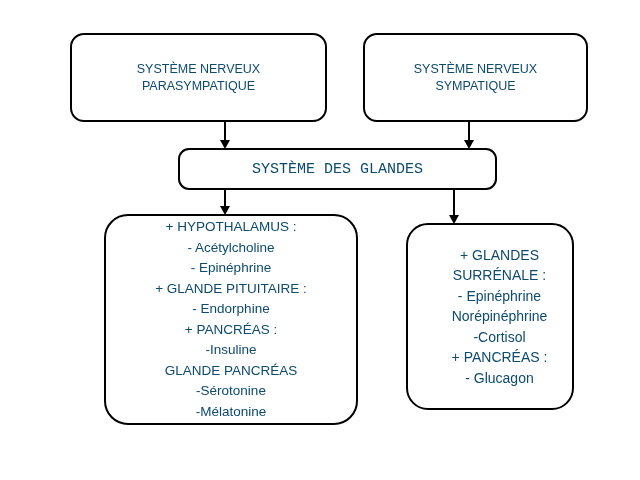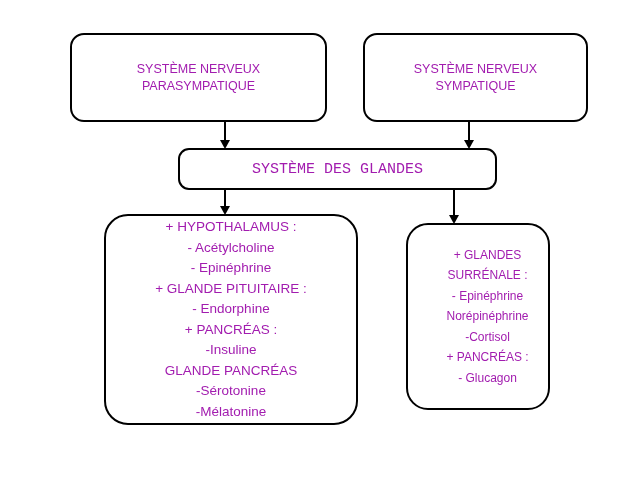--- a/index.html
+++ b/index.html
@@ -22,21 +22,21 @@
   .node {
     position: absolute;
     box-sizing: border-box;
     border: 2px solid #000000;
     background: #ffffff;
     display: flex;
     flex-direction: column;
     align-items: center;
     justify-content: center;
     text-align: center;
-    color: #a21caf;
+    color: #0c4a6e;
     z-index: 2;
   }
   .node .line {
     display: block;
     white-space: pre;
   }
 
   
   #node-parasympathetic {
     left: 70px;  top: 33px;
@@ -62,23 +62,23 @@
   }
   #node-left-glands {
     left: 104px; top: 214px;
     width: 254px; height: 211px;
     border-radius: 24px;
     font-size: 13.5px;
     line-height: 20.5px;
   }
   #node-right-glands {
     left: 406px; top: 223px;
-    width: 144px; height: 187px;
+    width: 168px; height: 187px;
     border-radius: 22px;
-    font-size: 12px;
+    font-size: 14px;
     line-height: 20.5px;
     padding-left: 19px;
   }
 
   
   .arrow {
     position: absolute;
     z-index: 1;
   }
   .arrow .shaft {

